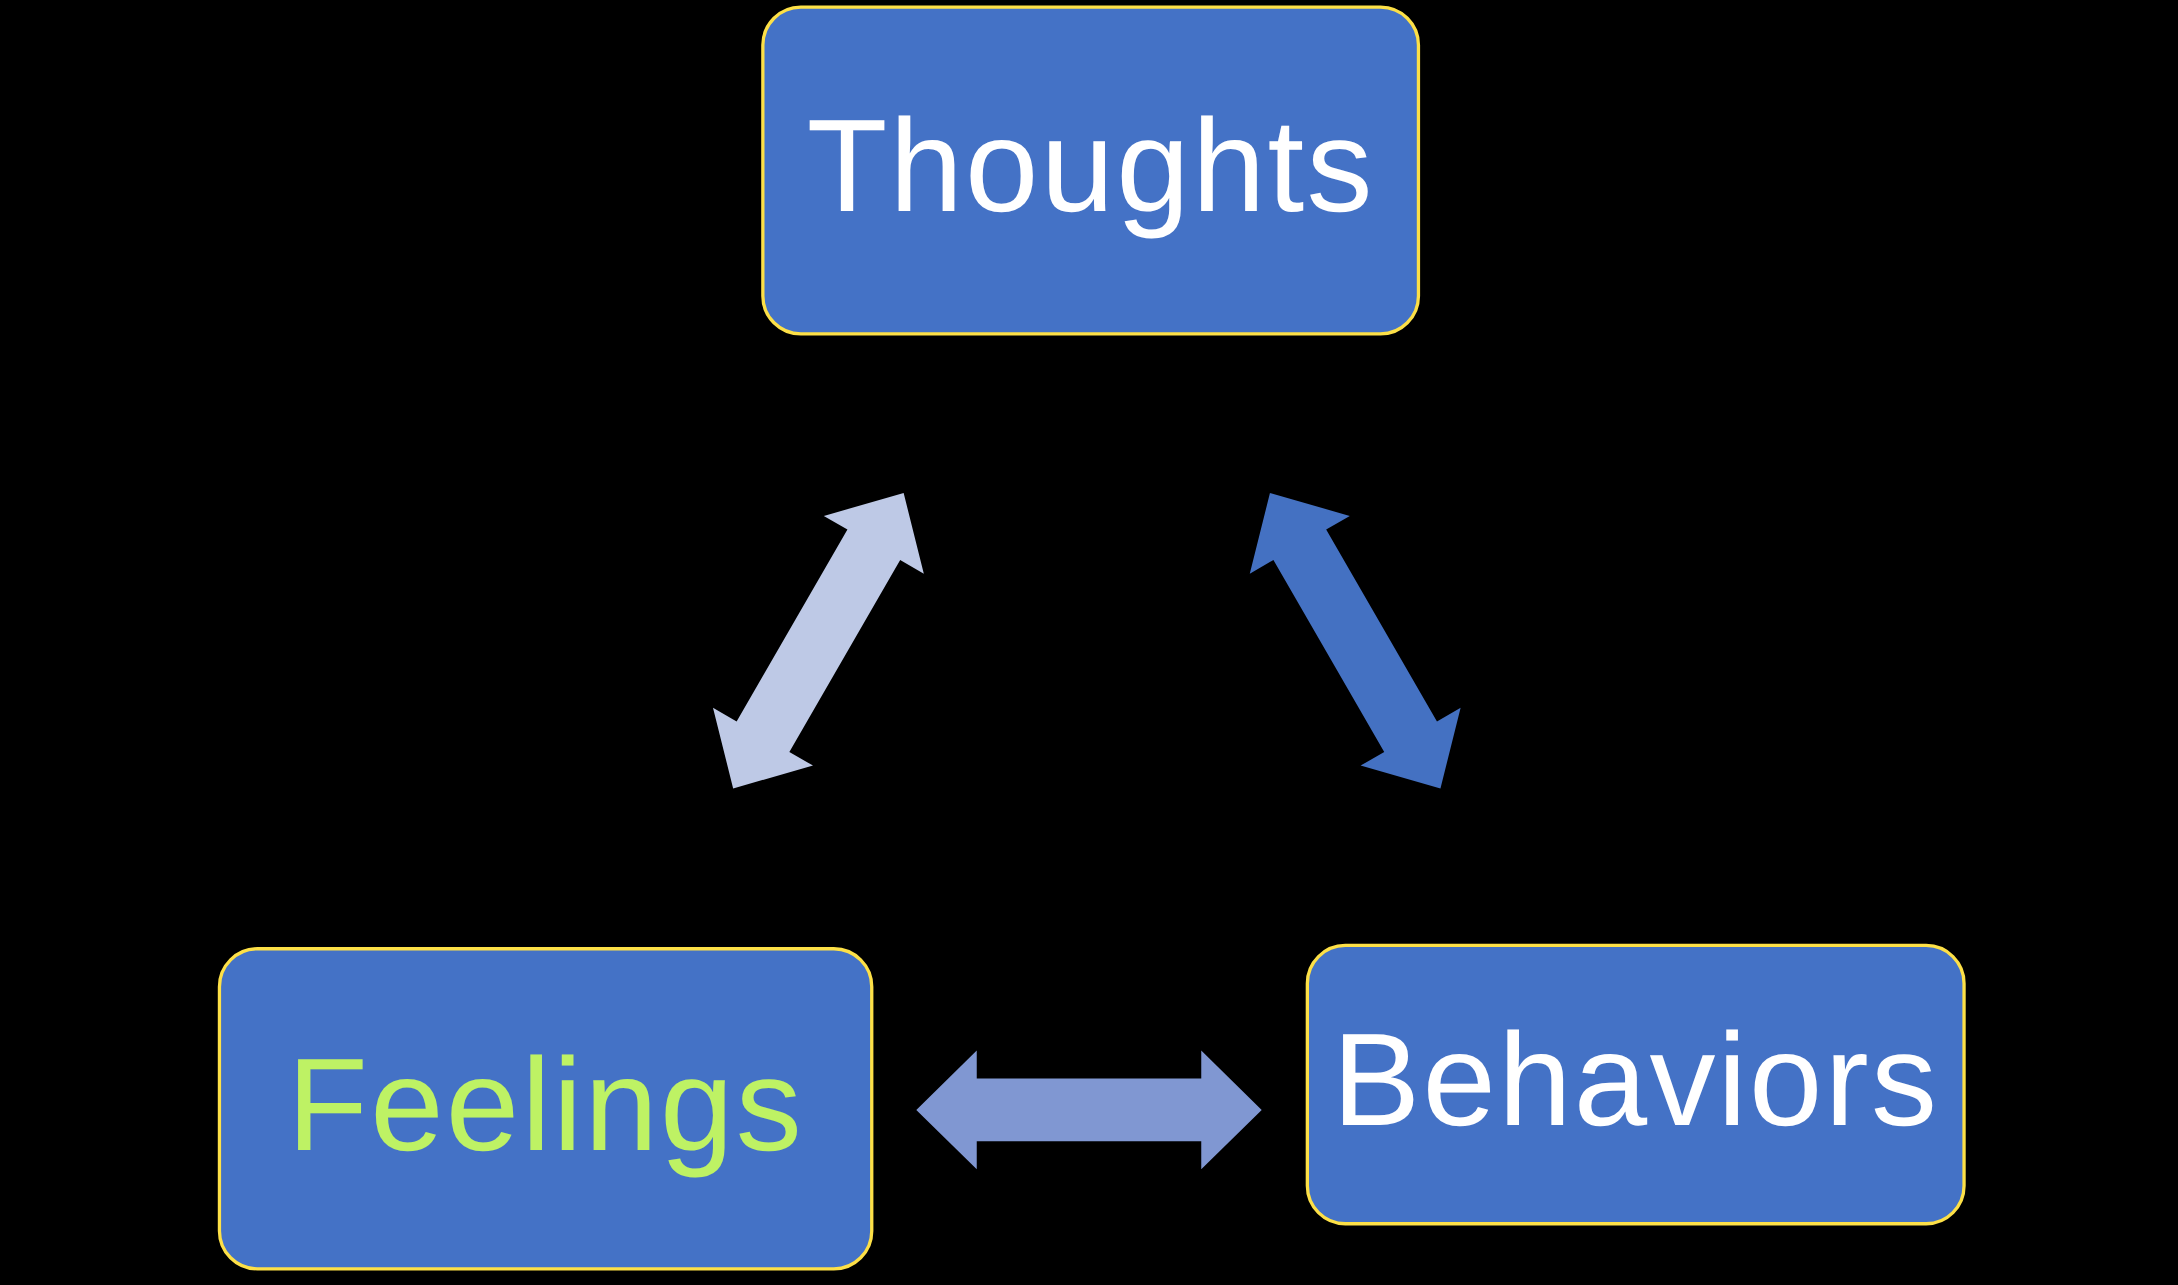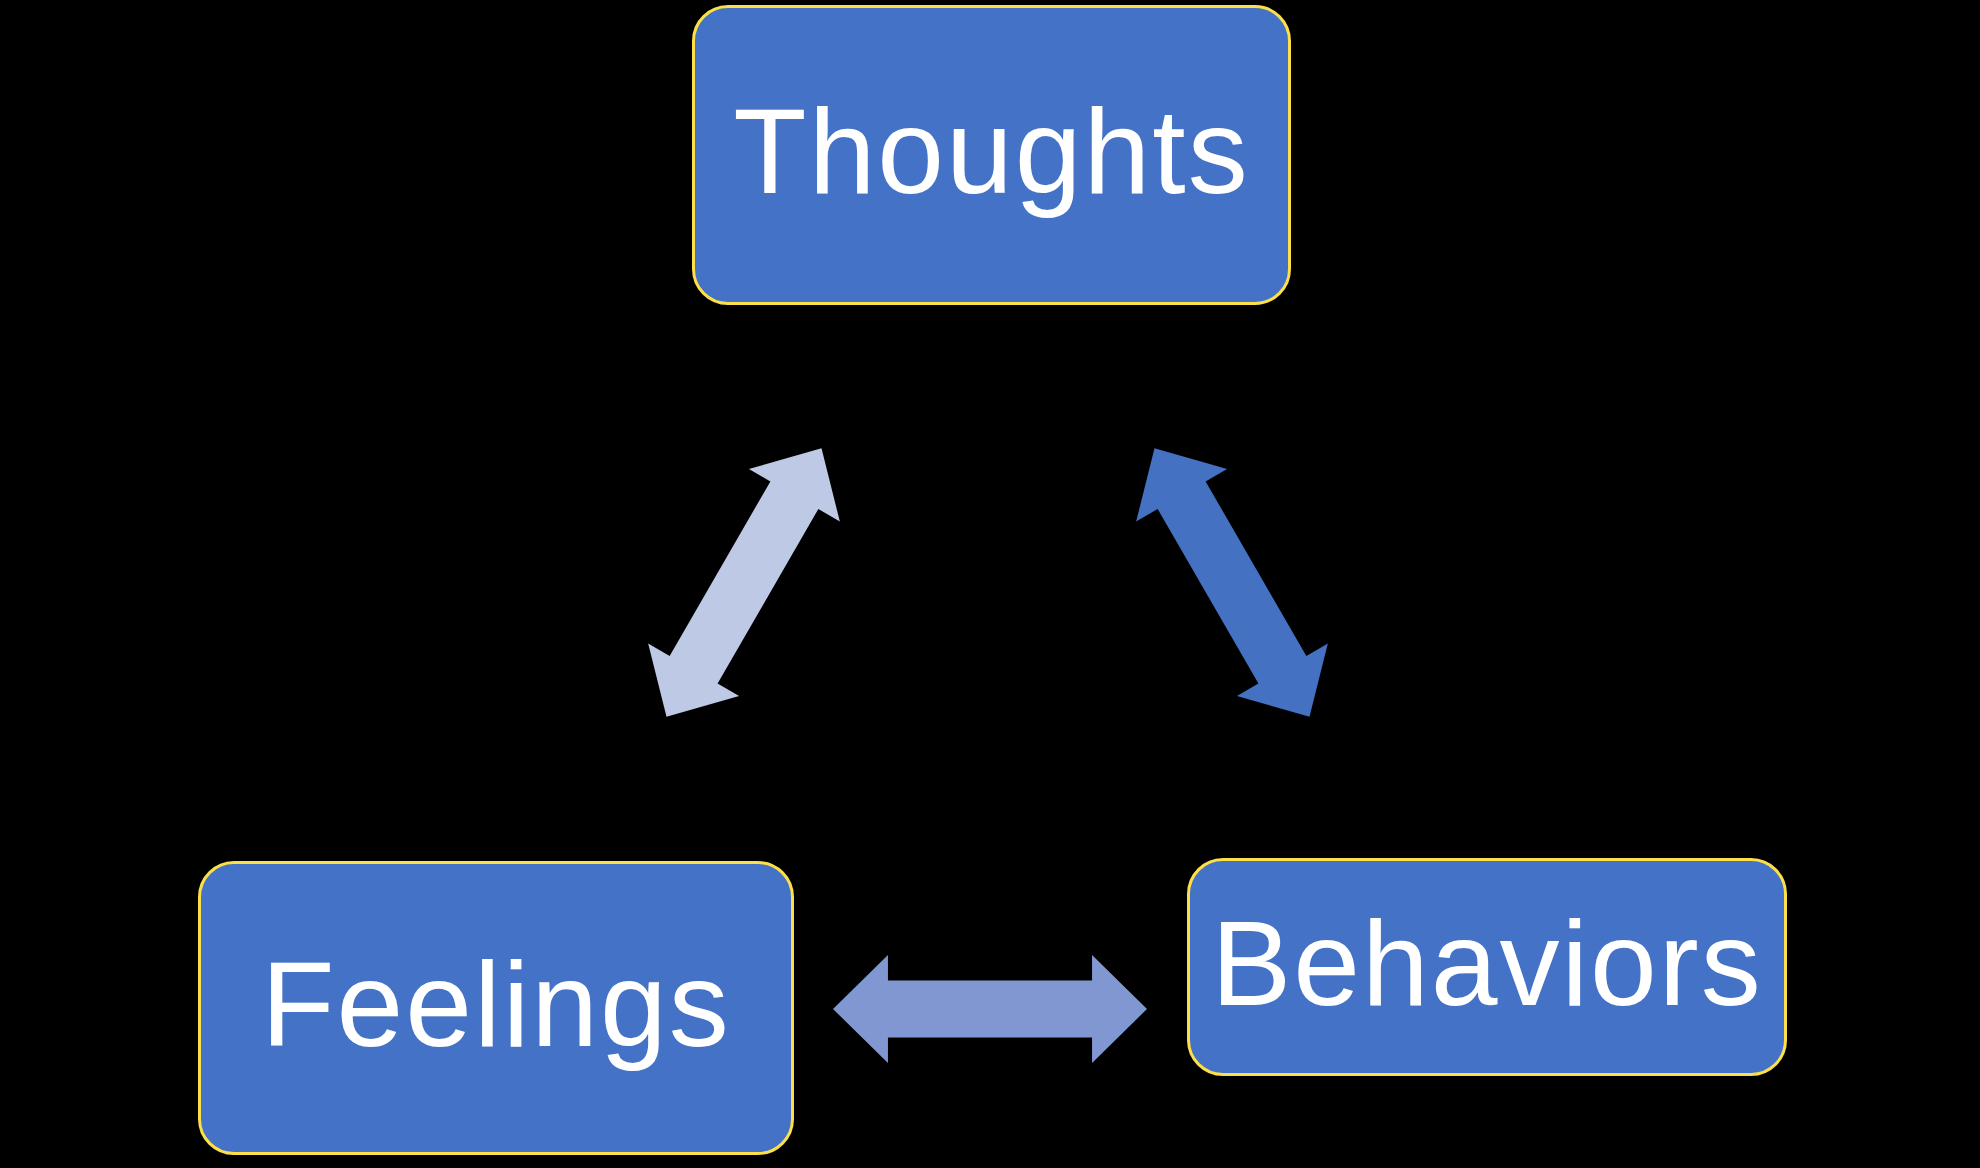--- a/index.html
+++ b/index.html
@@ -26,21 +26,21 @@
   .node-label {
     font-size: 120px;
     font-weight: 300;
     letter-spacing: 2px;
     line-height: 1;
     white-space: nowrap;
     transform: translateY(-4px);
   }
   .node-thoughts  { left: 692px;  top: 5px;   width: 599px; height: 300px; }
   .node-feelings  { left: 198px;  top: 861px; width: 596px; height: 294px; }
-  .node-behaviors { left: 1187px; top: 858px; width: 600px; height: 218px; }
+  .node-behaviors { left: 1187px; top: 858px; width: 600px; height: 256px; }
 
   .arrow {
     position: absolute;
     overflow: visible;
   }
   .arrow-feelings-thoughts {
     left: 589px; top: 530px;
     width: 310px; height: 105px;
     transform: rotate(-60deg);
     transform-origin: center;
@@ -59,21 +59,21 @@
 </head>
 <body>
 
 <div class="canvas" style="background: rgb(0, 0, 0);">
 
   <div class="node node-thoughts" style="background: rgb(68, 114, 198);">
     <span class="node-label" style="color: rgb(255, 255, 255);">Thoughts</span>
   </div>
 
   <div class="node node-feelings" style="background: rgb(68, 114, 198);">
-    <span class="node-label" style="color: #ffffff;">Feelings</span>
+    <span class="node-label" style="color: #bef264;">Feelings</span>
   </div>
 
   <div class="node node-behaviors" style="background: rgb(68, 114, 198);">
     <span class="node-label" style="color: rgb(255, 255, 255);">Behaviors</span>
   </div>
 
   <svg class="arrow arrow-feelings-thoughts" viewBox="0 0 320 110" preserveAspectRatio="none">
     <polygon points="0,55 56,0 56,26 264,26 264,0 320,55 264,110 264,84 56,84 56,110" fill="#BEC9E6"></polygon>
   </svg>
 

